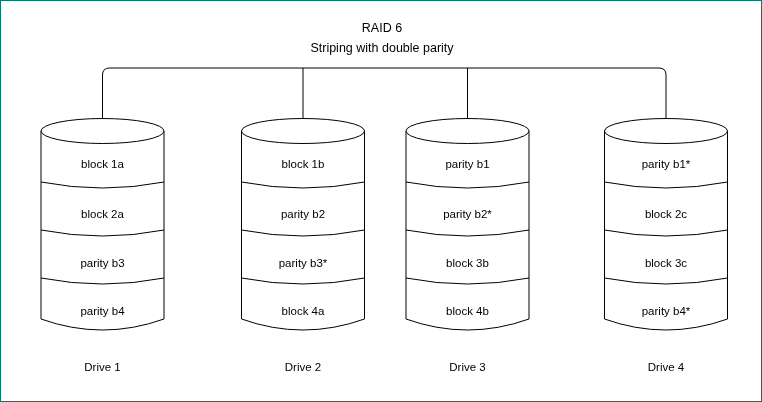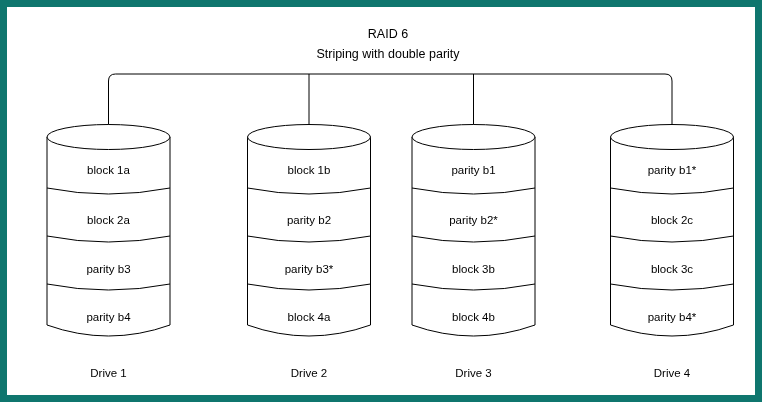--- a/index.html
+++ b/index.html
@@ -9,21 +9,21 @@
   }
   body {
     font-family: "Liberation Sans", sans-serif;
   }
   #canvas {
     position: relative;
     width: 762px;
     height: 402px;
     background: #ffffff;
     box-sizing: border-box;
-    border: 7px solid #0f766e;
+    border: 1px solid #0f766e;
     overflow: hidden;
   }
   #diagram-svg {
     position: absolute;
     left: 0;
     top: 0;
     width: 762px;
     height: 402px;
     display: block;
   }

